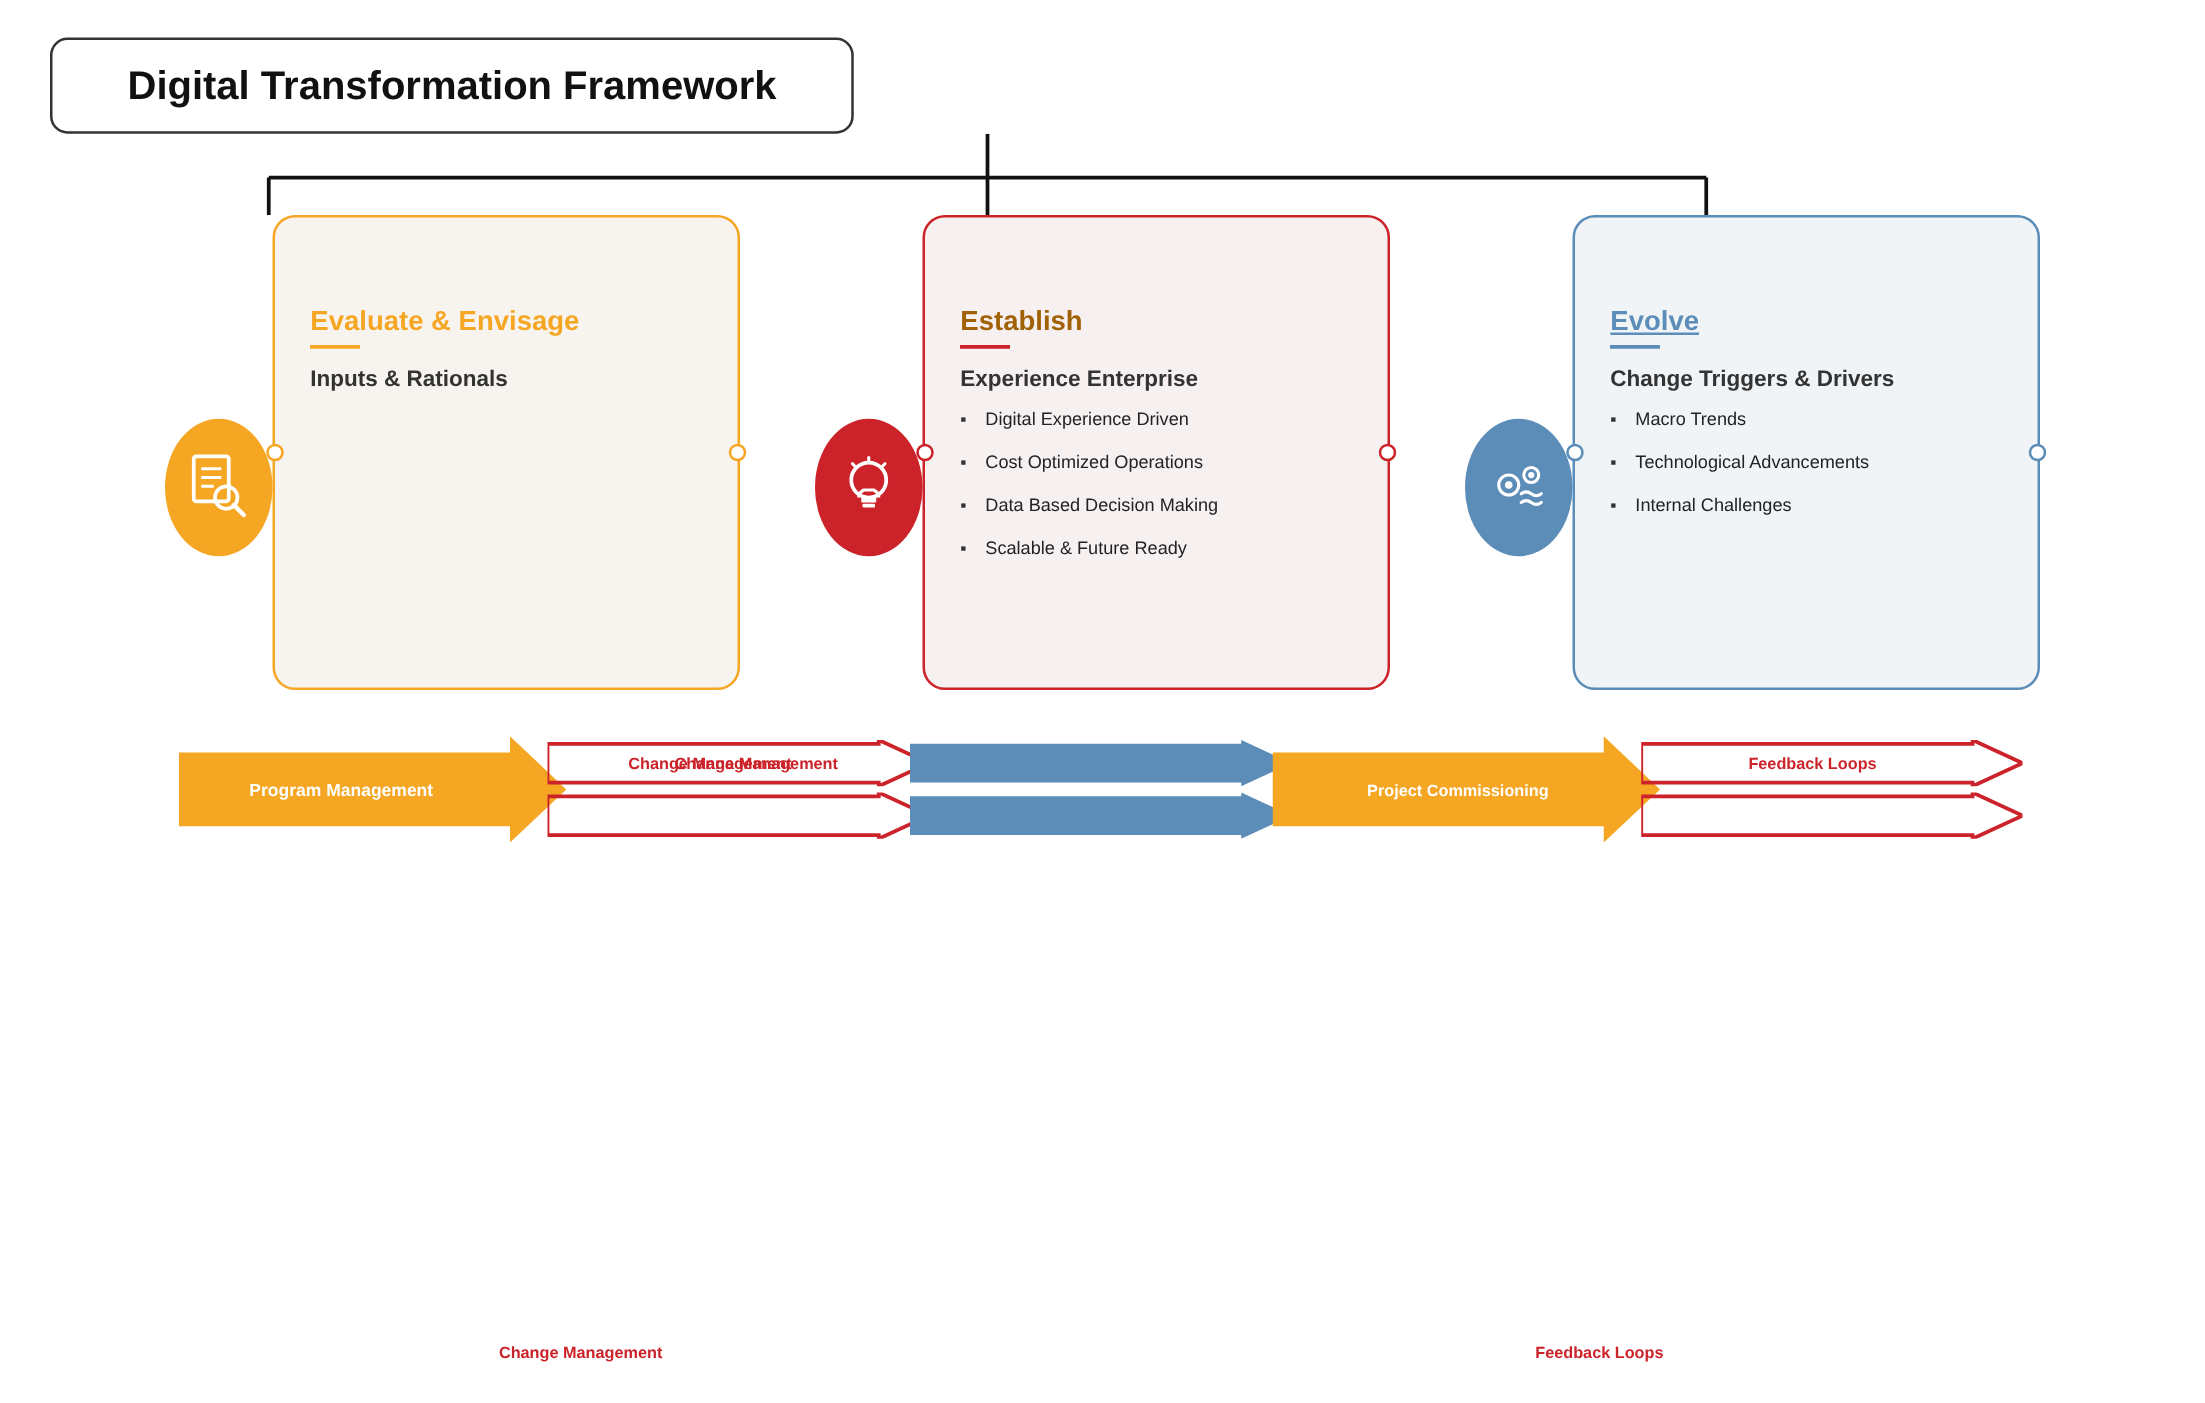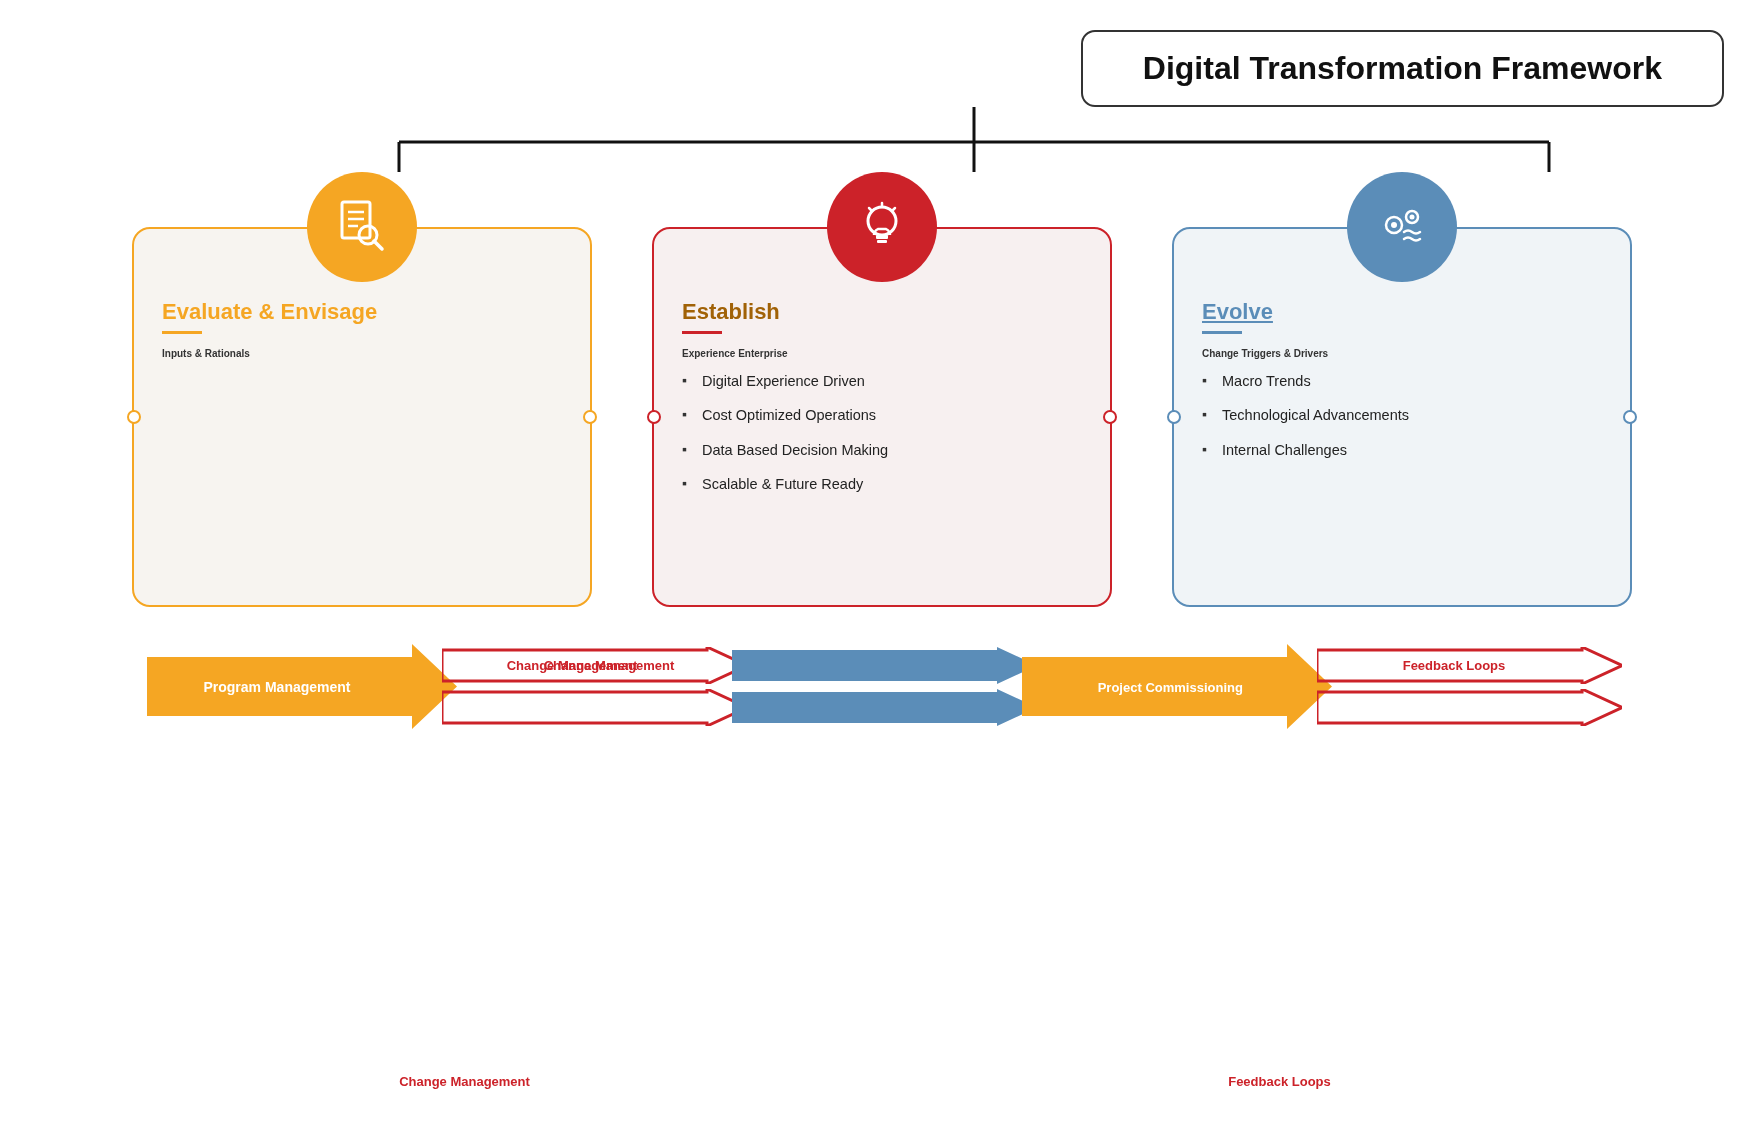--- a/index.html
+++ b/index.html
@@ -9,21 +9,21 @@
       width: 1764px;
       min-height: 1122px;
       overflow: hidden;
     }
 
     .main-container {
       width: 1764px;
       height: 1122px;
       display: flex;
       flex-direction: column;
-      align-items: flex-end;
+      align-items: flex-start;
       padding: 30px 40px 20px;
       background: #fff;
     }
 
     
     .title-box {
       border: 2.5px solid #333;
       border-radius: 14px;
       padding: 18px 60px;
       background: #fff;
@@ -43,21 +43,21 @@
       flex-direction: row;
       align-items: flex-start;
       justify-content: center;
       gap: 60px;
       width: 100%;
       margin-top: 0;
     }
 
     .column {
       display: flex;
-      flex-direction: column;
+      flex-direction: row;
       align-items: center;
       width: 460px;
     }
 
     
     .icon-circle {
       width: 110px;
       height: 110px;
       border-radius: 50%;
       display: flex;
@@ -127,21 +127,21 @@
     .card-divider {
       height: 3px;
       width: 40px;
       margin-bottom: 14px;
     }
     .card-divider.orange { background: #F5A623; }
     .card-divider.red { background: #CC2229; }
     .card-divider.blue { background: #5B8DB8; }
 
     .card-subtitle {
-      font-size: 10px;
+      font-size: 18px;
       font-weight: 600;
       color: #333;
       margin-bottom: 12px;
     }
 
     .bullet-list {
       list-style: none;
       padding: 0;
     }
     .bullet-list li {

